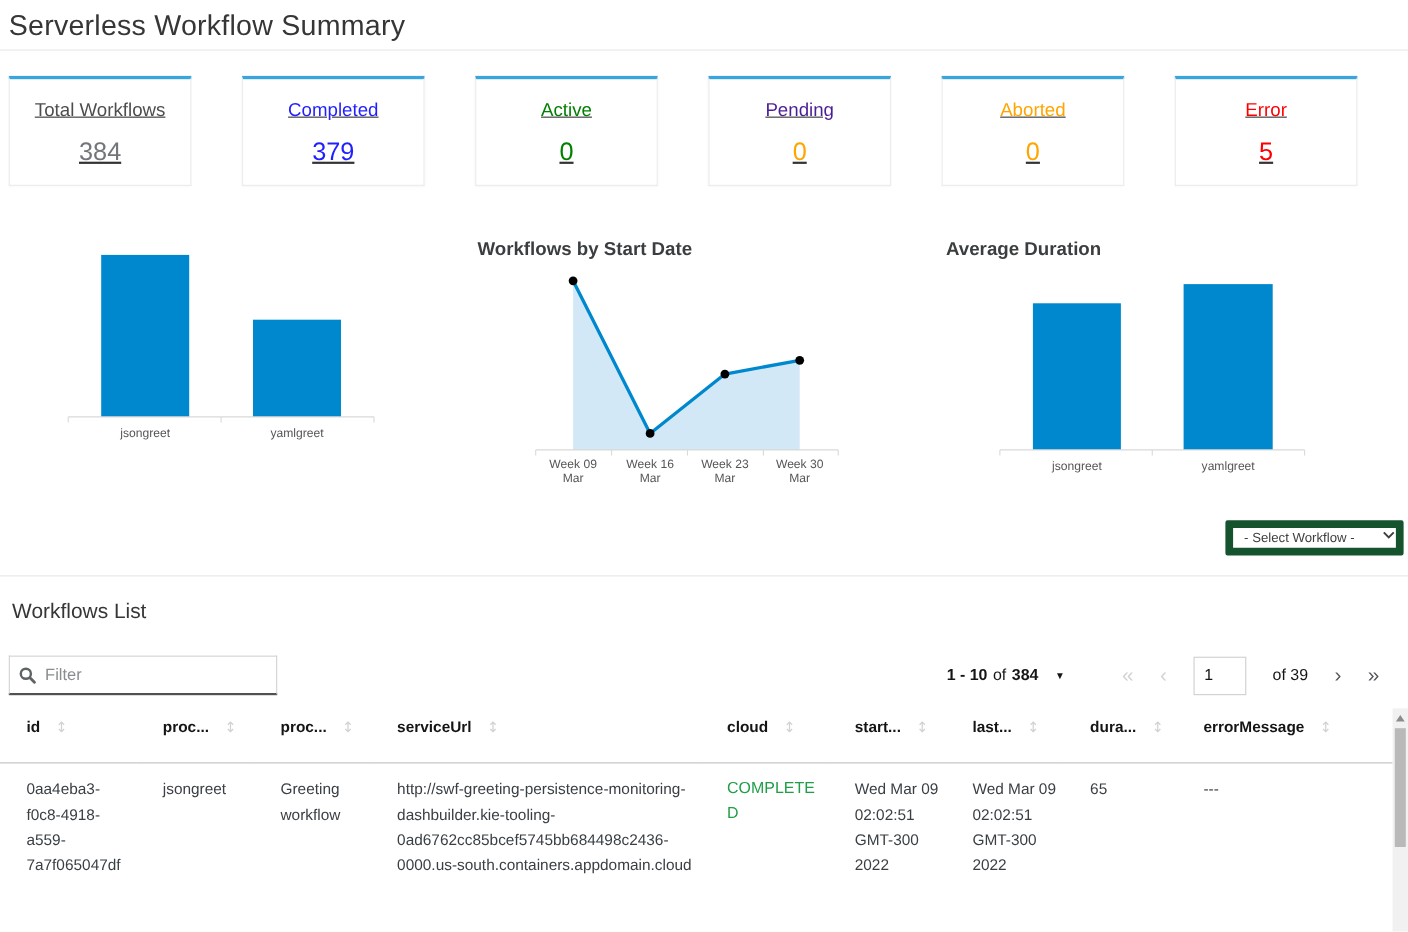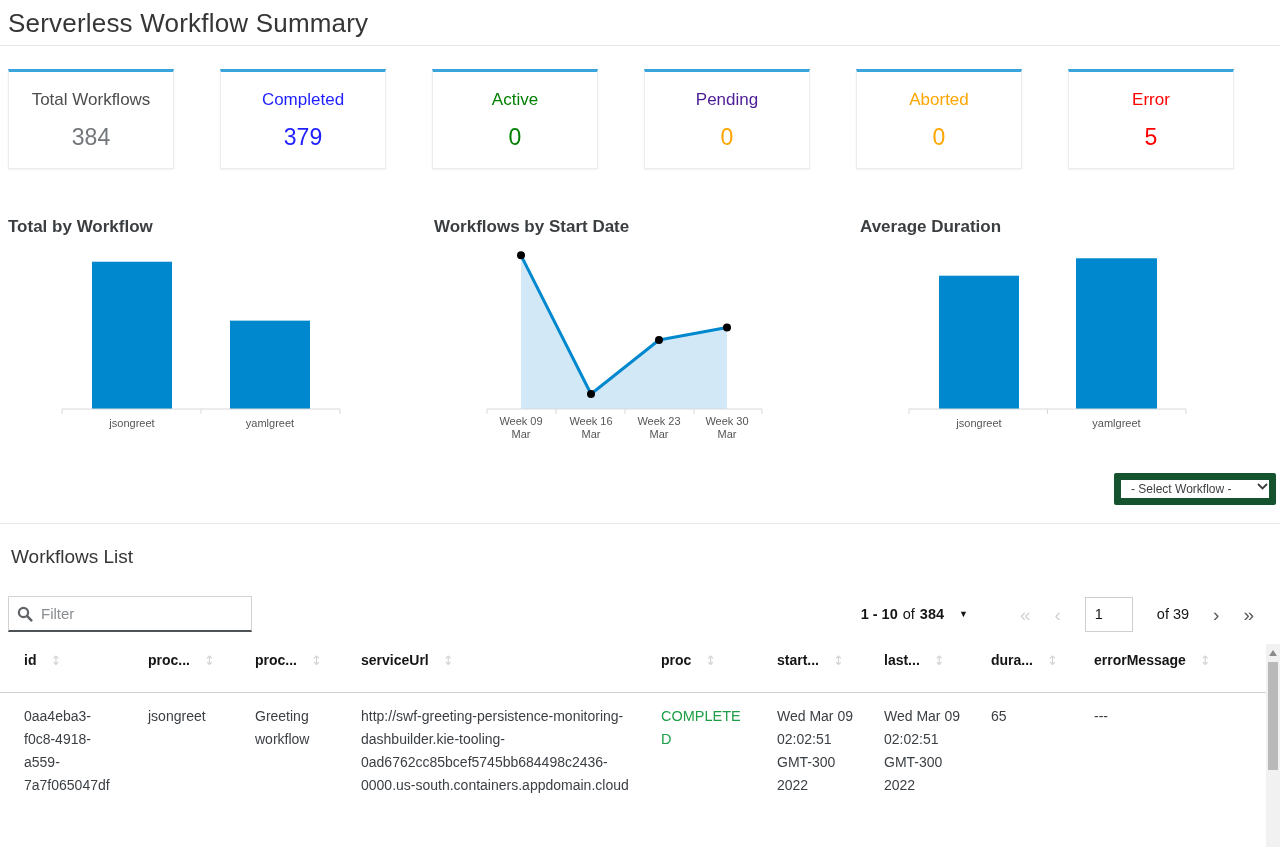--- a/index.html
+++ b/index.html
@@ -9,21 +9,21 @@
 
   
   .page-header { padding:6px 8px 0 8px; height:46px; border-bottom:1px solid #e7e7e7; }
   .page-title { font-size:26px; font-weight:400; color:#363636; letter-spacing:0.2px; padding-top:2px; }
 
   
   .metrics { display:flex; gap:46px; padding:23px 8px 0 8px; }
   .metric-card { width:166px; height:100px; background:#fff;
                  border:1px solid #ececec; border-top:3px solid #39a5dc;
                  box-shadow:0 1px 2px rgba(0,0,0,0.06);
-                 display:flex; flex-direction:column; align-items:center; justify-content:center; gap:14px; }
+                 display:flex; flex-direction:column; align-items:center; justify-content:center; gap:14px;text-decoration:underline; }
   .card-label { font-size:17px; color:#4d4d4d; }
   .card-value { font-size:23px; color:#72767b; }
 
   
   .charts { display:flex; margin-top:48px; }
   .chart-section { width:426px; }
   .chart-title { font-size:17px; font-weight:700; color:#3b3e40; padding-left:8px; margin-bottom:10px; }
   .chart-svg { display:block; }
 
   
@@ -108,21 +108,20 @@
     <div class="card-value" style="color: rgb(255, 165, 0);">0</div>
   </div>
   <div class="metric-card" style="border-top-color: rgb(57, 165, 220);">
     <div class="card-label" style="color: rgb(255, 0, 0);">Error</div>
     <div class="card-value" style="color: rgb(255, 0, 0);">5</div>
   </div>
 </div>
 
 <div class="charts">
   <div class="chart-section">
-    <div class="chart-title">Total by Workflow</div>
     <svg class="chart-svg" width="426" height="200">
         <rect x="92" y="14.72727272727272" width="80" height="147.27272727272728" fill="#0088ce"></rect>
         <text x="132" y="180" text-anchor="middle" font-size="11" fill="#555" font-family="Liberation Sans, sans-serif">jsongreet</text>
         <rect x="230" y="73.63636363636364" width="80" height="88.36363636363636" fill="#0088ce"></rect>
         <text x="270" y="180" text-anchor="middle" font-size="11" fill="#555" font-family="Liberation Sans, sans-serif">yamlgreet</text>
         <line x1="62" y1="162" x2="340" y2="162" stroke="#d9d9d9" stroke-width="1"></line>
         <line x1="62" y1="162" x2="62" y2="167" stroke="#d9d9d9" stroke-width="1"></line>
         <line x1="201" y1="162" x2="201" y2="167" stroke="#d9d9d9" stroke-width="1"></line>
         <line x1="340" y1="162" x2="340" y2="167" stroke="#d9d9d9" stroke-width="1"></line>
       </svg>
@@ -218,21 +217,21 @@
       <col class="col-last">
       <col class="col-dur">
       <col class="col-err">
   </colgroup>
   <thead>
     <tr>
       <th><span>id</span><span class="sort-icon">↕</span></th>
       <th><span>proc...</span><span class="sort-icon">↕</span></th>
       <th><span>proc...</span><span class="sort-icon">↕</span></th>
       <th><span>serviceUrl</span><span class="sort-icon">↕</span></th>
-      <th><span>proc</span><span class="sort-icon">↕</span></th>
+      <th><span>cloud</span><span class="sort-icon">↕</span></th>
       <th><span>start...</span><span class="sort-icon">↕</span></th>
       <th><span>last...</span><span class="sort-icon">↕</span></th>
       <th><span>dura...</span><span class="sort-icon">↕</span></th>
       <th><span>errorMessage</span><span class="sort-icon">↕</span></th>
     </tr>
   </thead>
   <tbody>
     <tr>
       <td class="cell-id">0aa4eba3-f0c8-4918-a559-7a7f065047df</td>
       <td>jsongreet</td>

